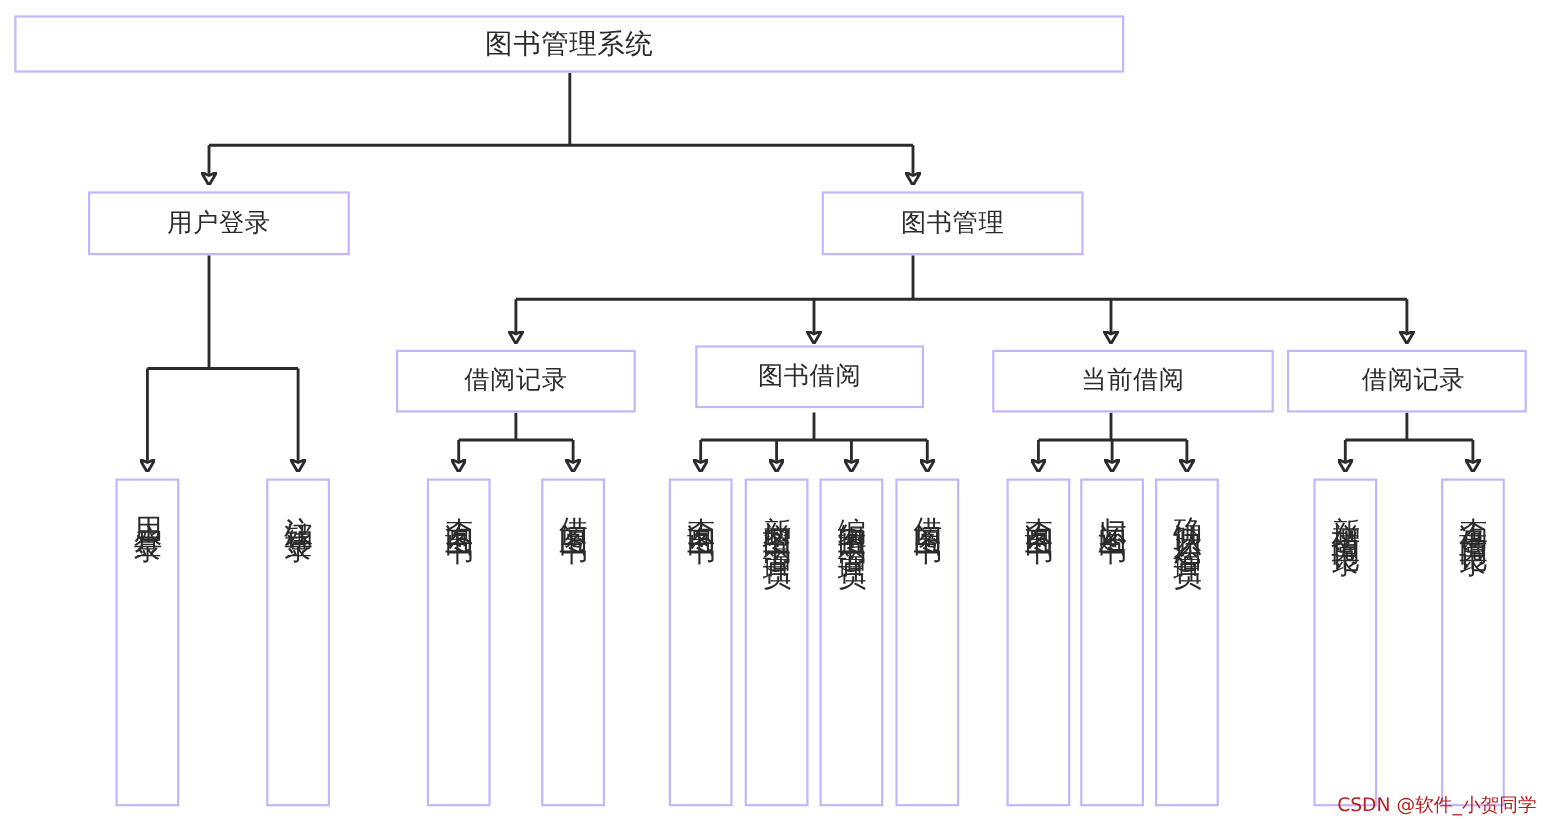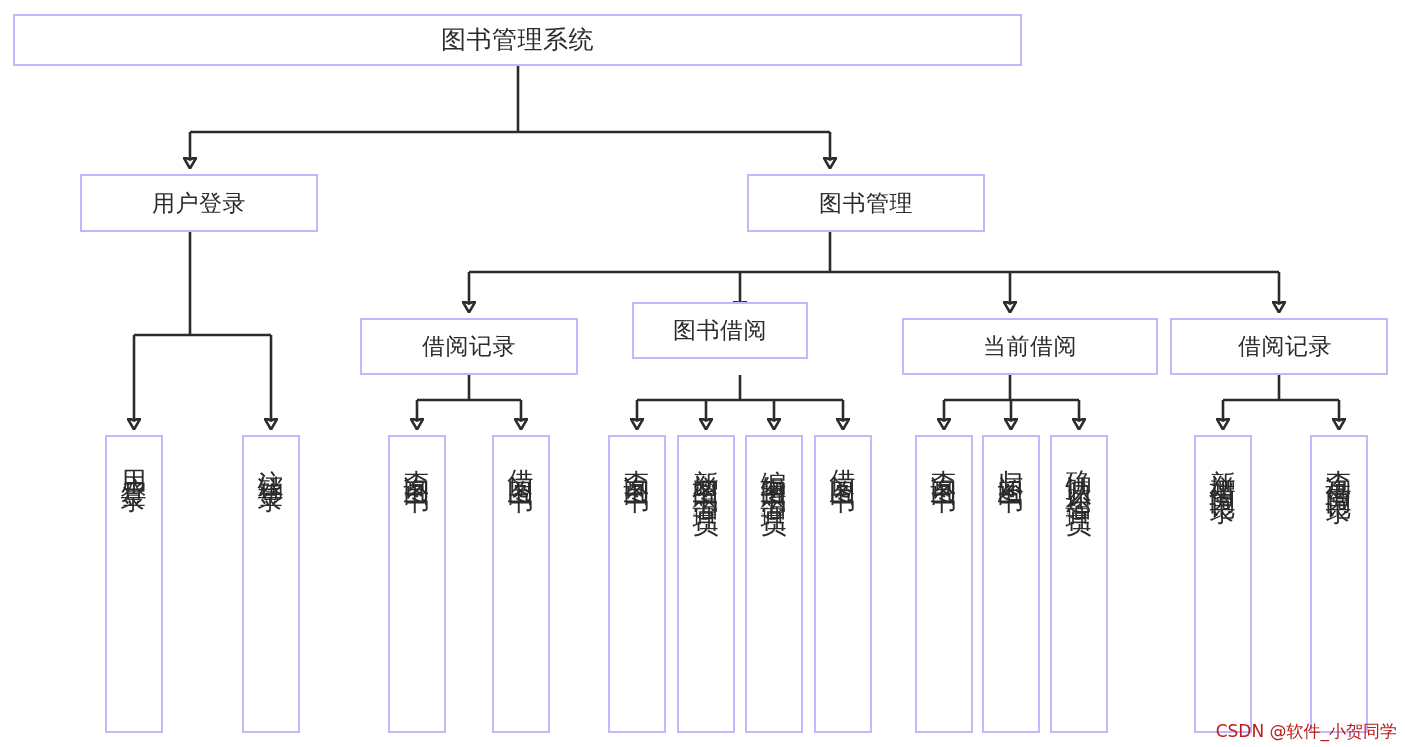--- a/index.html
+++ b/index.html
@@ -115,21 +115,21 @@
   <div class="node h" style="left:80px;top:174px;width:238px;height:58px;">
     <span class="lbl">用户登录</span>
   </div>
   <div class="node h" style="left:711px;top:174px;width:238px;height:58px;margin-left:36px;">
     <span class="lbl">图书管理</span>
   </div>
 
   <div class="node h" style="left:360px;top:318px;width:218px;height:57px;">
     <span class="lbl">借阅记录</span>
   </div>
-  <div class="node h" style="left:632px;top:302px;width:176px;height:57px;">
+  <div class="node h" style="left:632px;top:314px;width:208px;height:57px;">
     <span class="lbl">图书借阅</span>
   </div>
   <div class="node h" style="left:902px;top:318px;width:256px;height:57px;">
     <span class="lbl">当前借阅</span>
   </div>
   <div class="node h" style="left:1170px;top:318px;width:218px;height:57px;padding-left:12px;">
     <span class="lbl">借阅记录</span>
   </div>
 
   <div class="node v" style="left:105px;top:435px;width:58px;height:298px;">

